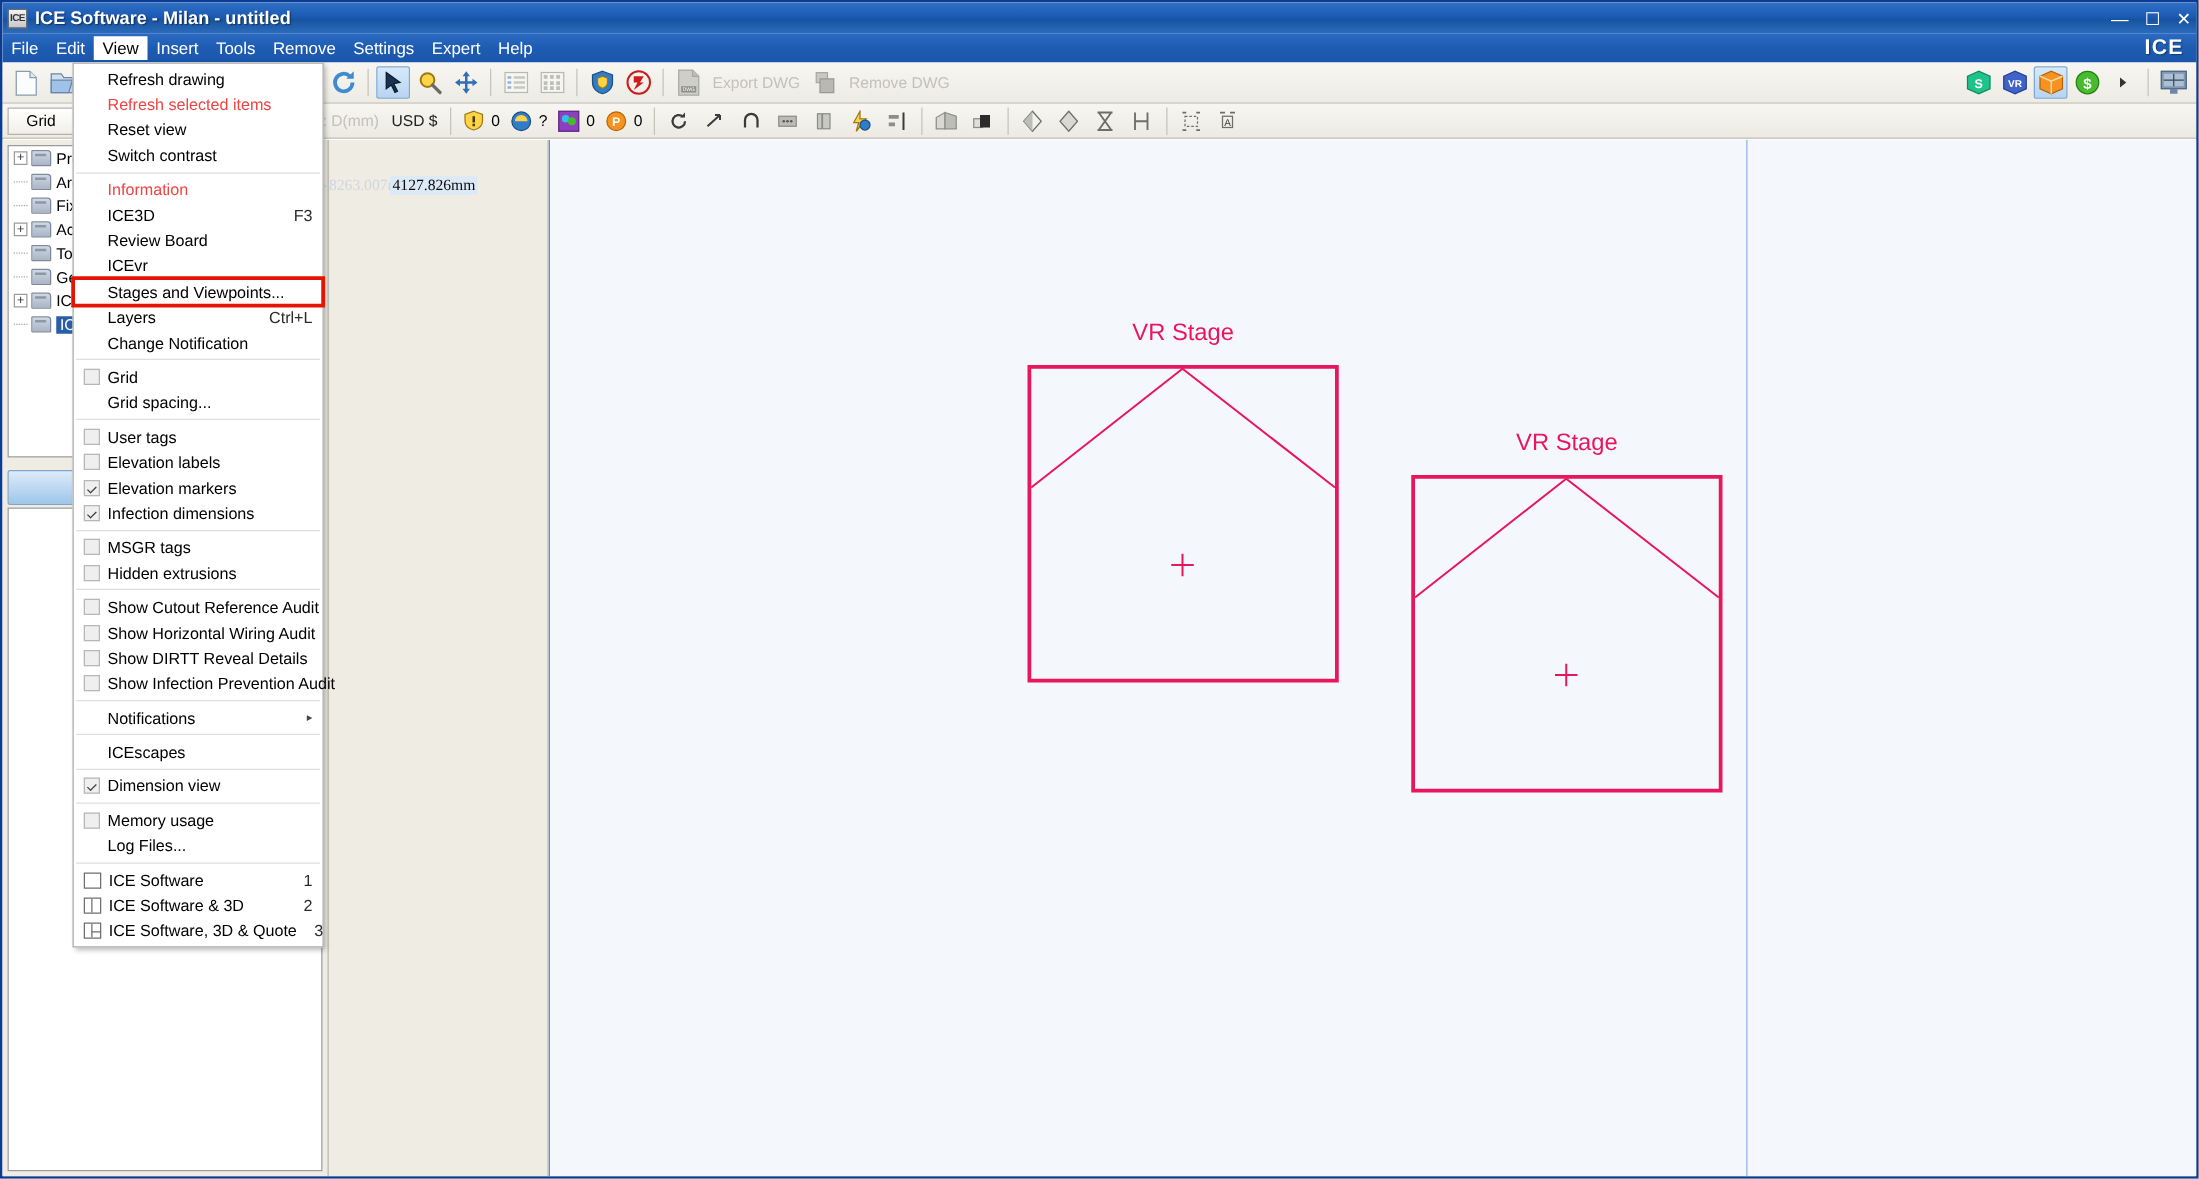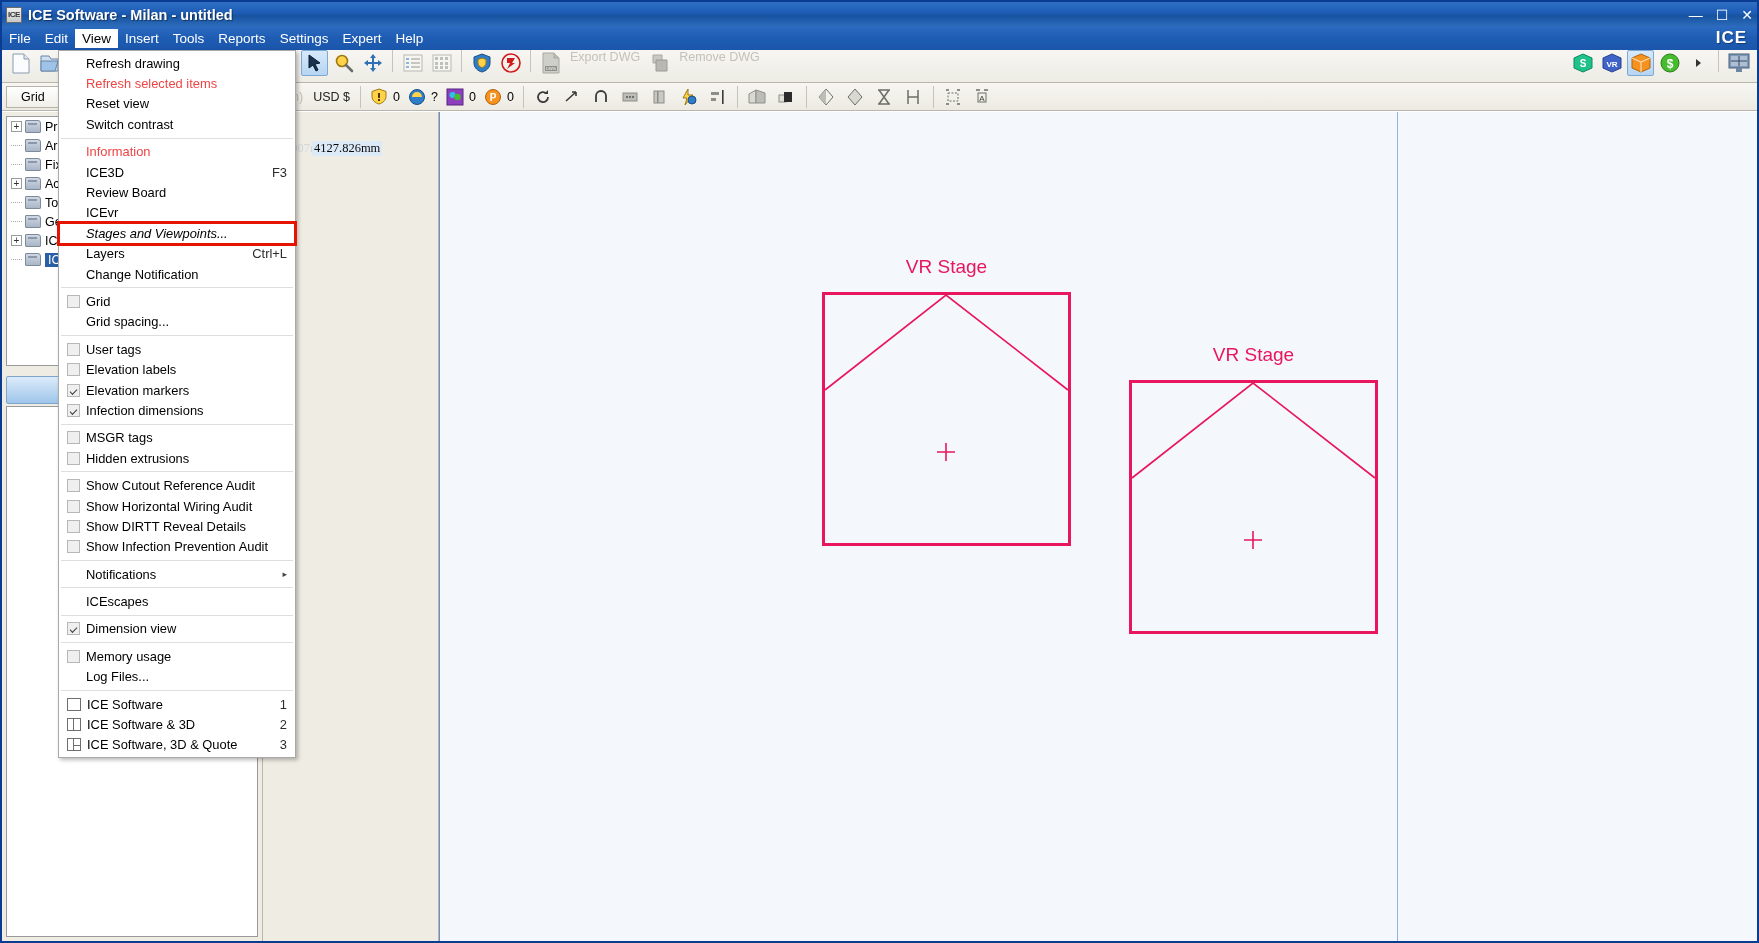--- a/index.html
+++ b/index.html
@@ -68,21 +68,21 @@
     font-size: 17px; font-weight: bold; color: #ffffff;
     letter-spacing: 1px;
     text-shadow: 1px 1px 1px rgba(0,0,0,.35);
   }
 
   
   .toolbar {
     height: 33px;
     background: linear-gradient(to bottom,#f7f6f2,#ecebe4);
     border-bottom: 1px solid #b9b7ad;
-    display: flex; align-items: flex-start;
+    display: flex; align-items: center;
     padding: 0 4px;
     position: relative;
   }
   .toolbar2 {
     height: 28px;
     background: linear-gradient(to bottom,#f7f6f2,#eceae2);
     border-bottom: 1px solid #b9b7ad;
     display: flex; align-items: center;
     padding: 0 4px;
     position: relative;
@@ -237,21 +237,21 @@
     position: absolute;
     border: 3px solid #e8175d;
     background: transparent;
   }
   .stage svg { position: absolute; overflow: visible; }
 
   
   .dropdown {
     position: absolute;
     left: 56px; top: 48px;
-    width: 238px;
+    width: 201px;
     background: #ffffff;
     border: 1px solid #a9a9a9;
     box-shadow: 2px 2px 4px rgba(0,0,0,.28);
     z-index: 50;
     padding: 2px 0;
   }
   .mi {
     display: flex; align-items: center;
     height: 20.4px;
     font-size: 12.9px;
@@ -285,21 +285,20 @@
   .mi-arrow {
     font-size: 9px; color: #444; margin-left: 10px;
   }
   .mi-sep {
     height: 1px; background: #dedede;
     margin: 3px 2px;
   }
   .mi.highlight {
     outline: 3px solid #e51400;
     outline-offset: -1px;
-    font-style: italic;
   }
   
   .lay {
     width: 14px; height: 13px;
     border: 1px solid #6f6f6f;
     background: #ffffff;
     margin-right: 6px; flex: 0 0 auto;
     position: relative;
   }
   .lay.split:after {
@@ -336,21 +335,21 @@
       <span>✕</span>
     </div>
   </div>
 
   <div class="menubar">
     <div class="menubar-item">File</div>
     <div class="menubar-item">Edit</div>
     <div class="menubar-item active">View</div>
     <div class="menubar-item">Insert</div>
     <div class="menubar-item">Tools</div>
-    <div class="menubar-item">Reports</div>
+    <div class="menubar-item">Remove</div>
     <div class="menubar-item">Settings</div>
     <div class="menubar-item">Expert</div>
     <div class="menubar-item">Help</div>
     <div class="brand-ice">ICE</div>
   </div>
 
   <div class="toolbar">
     <div class="tb-btn">
       <svg class="ico" width="20" height="21" viewBox="0 0 20 21">
           <path d="M2 1h11l5 5v14H2z" fill="#fbfcfe" stroke="#8a9bb0"></path>

